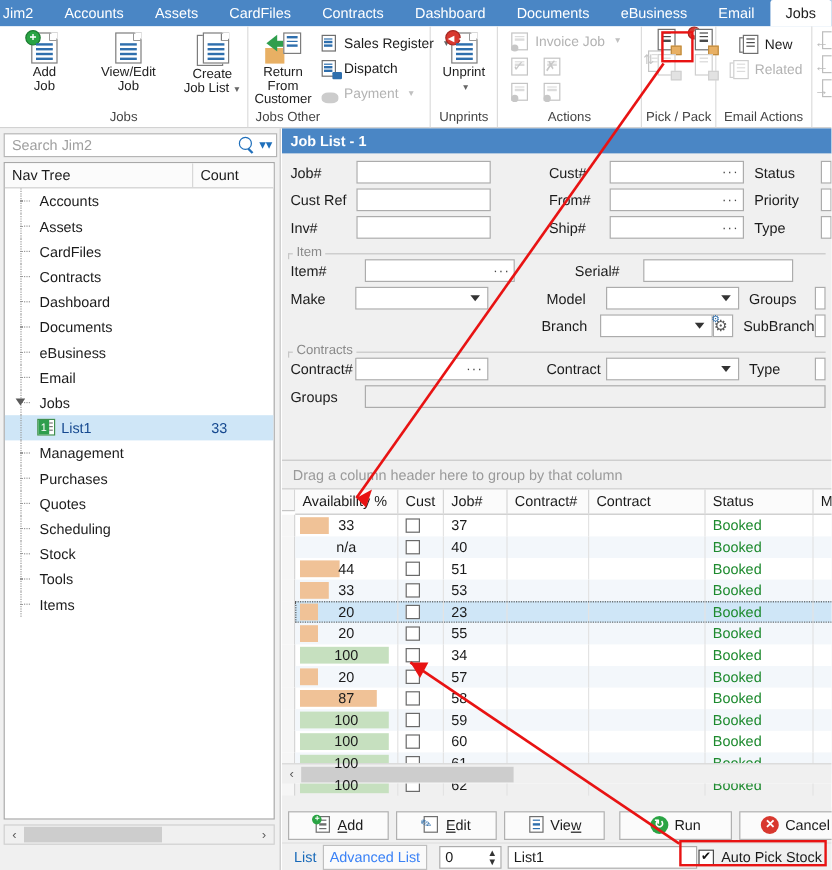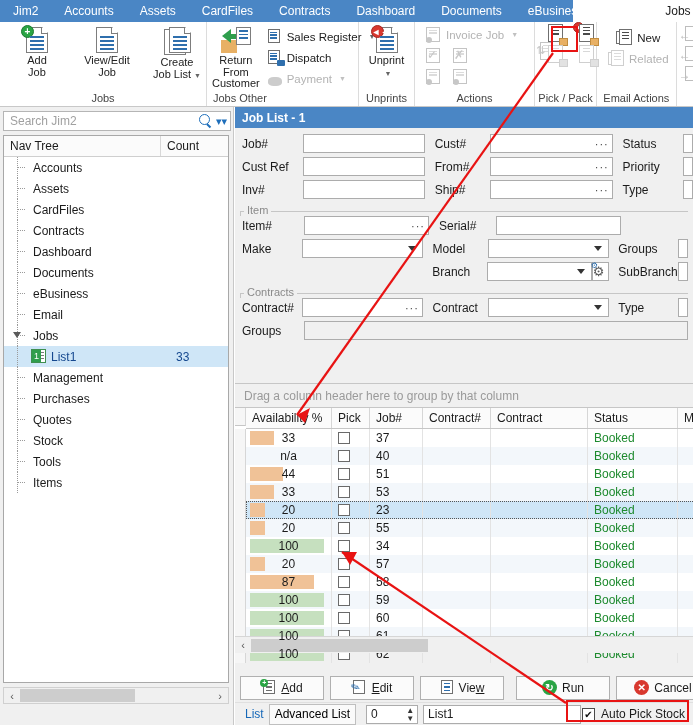--- a/index.html
+++ b/index.html
@@ -9,23 +9,23 @@
     overflow: hidden;
     font-family: "Liberation Sans", sans-serif;
     font-size: 12px;
     color: #1b1b1b;
     background: #ffffff;
   }
   #app { position: relative; width: 693px; height: 725px; overflow: hidden; }
 
   
   .ribbon-tabs {
-    position: absolute; top: 0; left: 0; width: 573px; height: 22px;
+    position: absolute; top: 0; left: 0; width: 693px; height: 22px;
     background: #4a86c5;
-    display: flex; align-items: stretch;
+    display: flex; align-items: stretch; justify-content: flex-end;
   }
   .rtab {
     color: #ffffff; font-size: 12px;
     padding: 0 13px;
     display: flex; align-items: center; white-space: nowrap;
     height: 22px;
   }
   .rtab.active {
     background: #ffffff; color: #1b1b1b; font-weight: normal;
     border-top-left-radius: 2px; border-top-right-radius: 2px;
@@ -231,21 +231,21 @@
   
   .mainpanel { position:absolute; left:235px; top:107px; right:0; bottom:0; background:#f0f0f0; }
   .titlebar {
     height: 21px; background: #4a86c5; color:#fff; font-weight:bold; font-size:12px;
     display:flex; align-items:center; padding-left:7px;
   }
   .formarea { position:relative; background:#f0f0f0; padding: 4px 0 0 0; }
 
   .frow { display:flex; align-items:center; height: 23px; padding-left: 7px; }
   .flabel { width: 62px; font-size:12px; }
-  .flabel.narrow { width: 57px; }
+  .flabel.narrow { width: 57px; margin-left: 40px; }
   .fin {
     height: 19px; background:#fff; border:1px solid #acacac;
     display:flex; align-items:center; justify-content:flex-end; padding-right:3px;
     font-size:11px; color:#444;
   }
   .fin.plain { justify-content:flex-start; }
   .fin .ell { letter-spacing:1px; color:#444; font-size:11px; }
   .fin .dd {
     width:0;height:0;border-left:4px solid transparent;border-right:4px solid transparent;
     border-top:5px solid #333; margin-right:3px;
@@ -328,21 +328,21 @@
   .viewicon .pg i { display:block;height:1.4px;background:#2f6fad;margin:2px 2px 0 2px;}
   .runicon { width:15px;height:15px;border-radius:50%;background:#2aa444;color:#fff;font-size:10px;line-height:15px;text-align:center;flex:none;font-weight:bold;}
   .cancelicon { width:15px;height:15px;border-radius:50%;background:#d8382f;color:#fff;font-size:10px;line-height:15px;text-align:center;flex:none;font-weight:bold;}
 
   .statusbar {
     position:absolute; left:0; right:0; bottom:0; height:23px;
     background:#f0f0f0; display:flex; align-items:center; padding-left:5px; gap:0;
     border-top:1px solid #e0e0e0;
   }
   .stab { font-size:12px; padding: 0 5px; color:#1668b8; }
-  .stab.boxed { background:#fafafa; border:1px solid #bfbfbf; color:#000000; height:21px; display:flex; align-items:center; }
+  .stab.boxed { background:#fafafa; border:1px solid #bfbfbf; color:#3b82f6; height:21px; display:flex; align-items:center; }
   .spin {
     margin-left:10px; width:52px; height:19px; background:#fff; border:1px solid #acacac;
     display:flex; align-items:center; padding-left:4px; font-size:12px; position:relative;
   }
   .spin .updn { position:absolute; right:3px; top:1px; font-size:8px; line-height:8px; color:#333; }
   .spin .updn i { display:block; }
   .listname {
     margin-left:5px; width:158px; height:19px; background:#fff; border:1px solid #acacac;
     display:flex; align-items:center; padding-left:4px; font-size:12px;
   }
@@ -725,20 +725,25 @@
             <div class="lbl">Purchases</div>
           </div>
           <div class="nav-row">
             <div class="vdots"></div>
             <div class="dots"></div>
             <div class="lbl">Quotes</div>
           </div>
           <div class="nav-row">
             <div class="vdots"></div>
             <div class="dots"></div>
+            <div class="lbl">Scheduling</div>
+          </div>
+          <div class="nav-row">
+            <div class="vdots"></div>
+            <div class="dots"></div>
             <div class="lbl">Stock</div>
           </div>
           <div class="nav-row">
             <div class="vdots"></div>
             <div class="dots"></div>
             <div class="lbl">Tools</div>
           </div>
           <div class="nav-row">
             <div class="vdots"></div>
             <div class="dots"></div>
@@ -871,21 +876,21 @@
         </div>
       </div>
     </div>
 
     <div class="gridwrap">
       <div class="groupbar">Drag a column header here to group by that column</div>
       <div style="display:flex;">
         <div class="gutter" style="height:18px; border-bottom:1px solid #c6c6c6;"></div>
         <div id="grid-header" class="gheader" style="flex:1;">
             <div class="gcell" style="width: 86px;">Availability %</div>
-            <div class="gcell" style="width: 38px;">Pick</div>
+            <div class="gcell" style="width: 38px;">Cust</div>
             <div class="gcell" style="width: 53px;">Job#</div>
             <div class="gcell" style="width: 68px;">Contract#</div>
             <div class="gcell" style="width: 97px;">Contract</div>
             <div class="gcell" style="width: 90px;">Status</div>
             <div class="gcell" style="width: 45px; flex: 1 1 0%;">Mode</div>
           </div>
       </div>
       <div id="grid-body">
           <div style="display: flex;">
             <div class="gutter" style="height: 18px;"></div>

